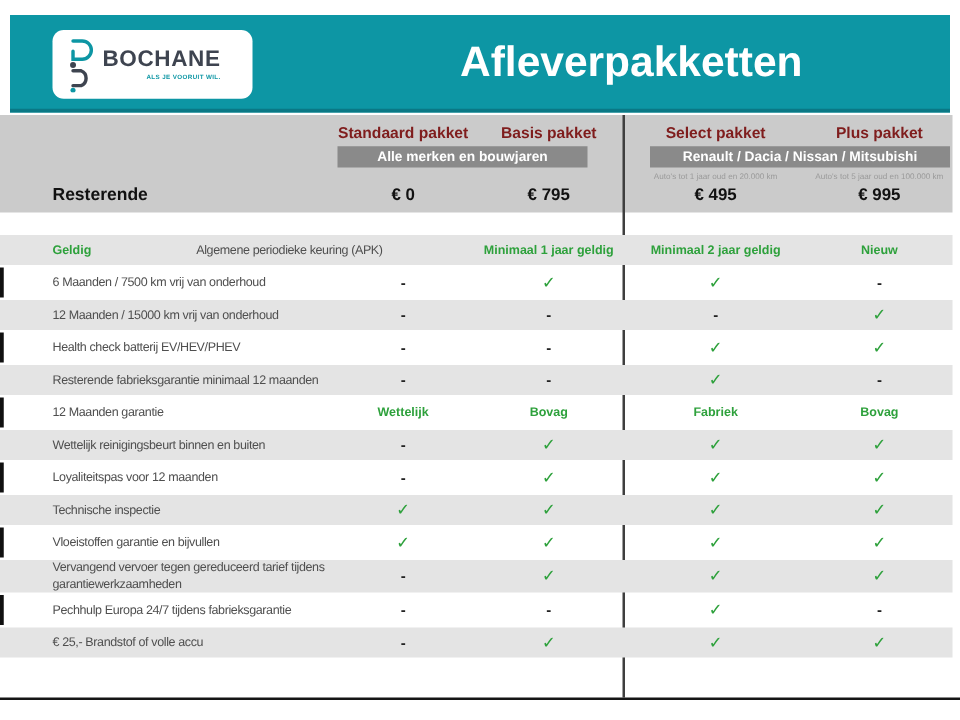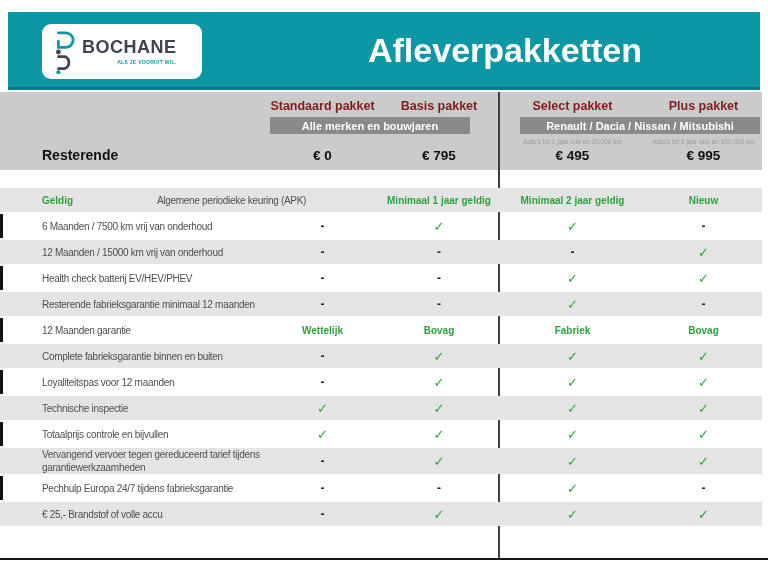--- a/index.html
+++ b/index.html
@@ -226,21 +226,21 @@
         <div class="cell sp"></div>
         <div class="cell c3">
           <span class="val-text">Fabriek</span>
         </div>
         <div class="cell c4">
           <span class="val-text">Bovag</span>
         </div>
       </div>
       <div class="row gray">
         <div class="cell label">
-          <span class="feature-label">Complete fabrieksgarantie binnen en buiten</span>
+          <span class="feature-label">Wettelijk reinigingsbeurt binnen en buiten</span>
         </div>
         <div class="cell c1">
           <span class="dash">-</span>
         </div>
         <div class="cell c2">
           <span class="check">✓</span>
         </div>
         <div class="cell sp"></div>
         <div class="cell c3">
           <span class="check">✓</span>
@@ -280,21 +280,21 @@
         <div class="cell sp"></div>
         <div class="cell c3">
           <span class="check">✓</span>
         </div>
         <div class="cell c4">
           <span class="check">✓</span>
         </div>
       </div>
       <div class="row white">
         <div class="cell label">
-          <span class="feature-label">Totaalprijs controle en bijvullen</span>
+          <span class="feature-label">Vloeistoffen garantie en bijvullen</span>
         </div>
         <div class="cell c1">
           <span class="check">✓</span>
         </div>
         <div class="cell c2">
           <span class="check">✓</span>
         </div>
         <div class="cell sp"></div>
         <div class="cell c3">
           <span class="check">✓</span>

